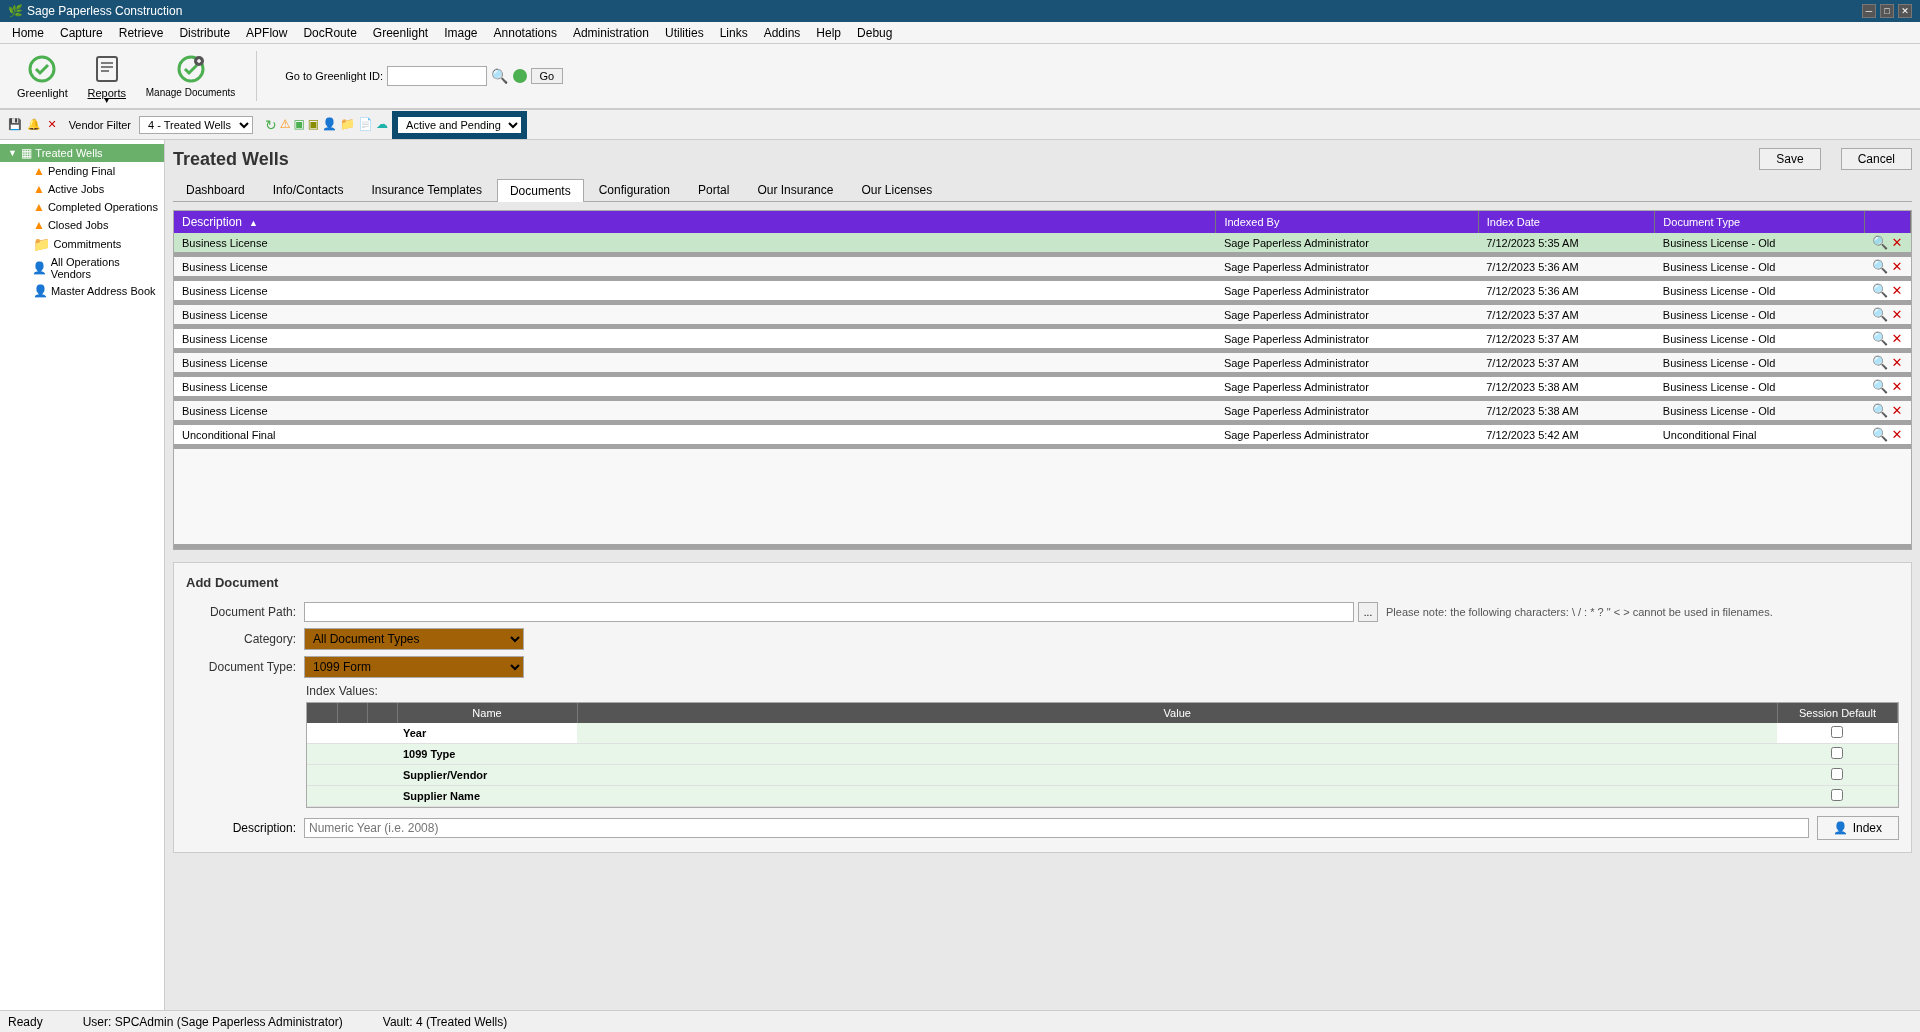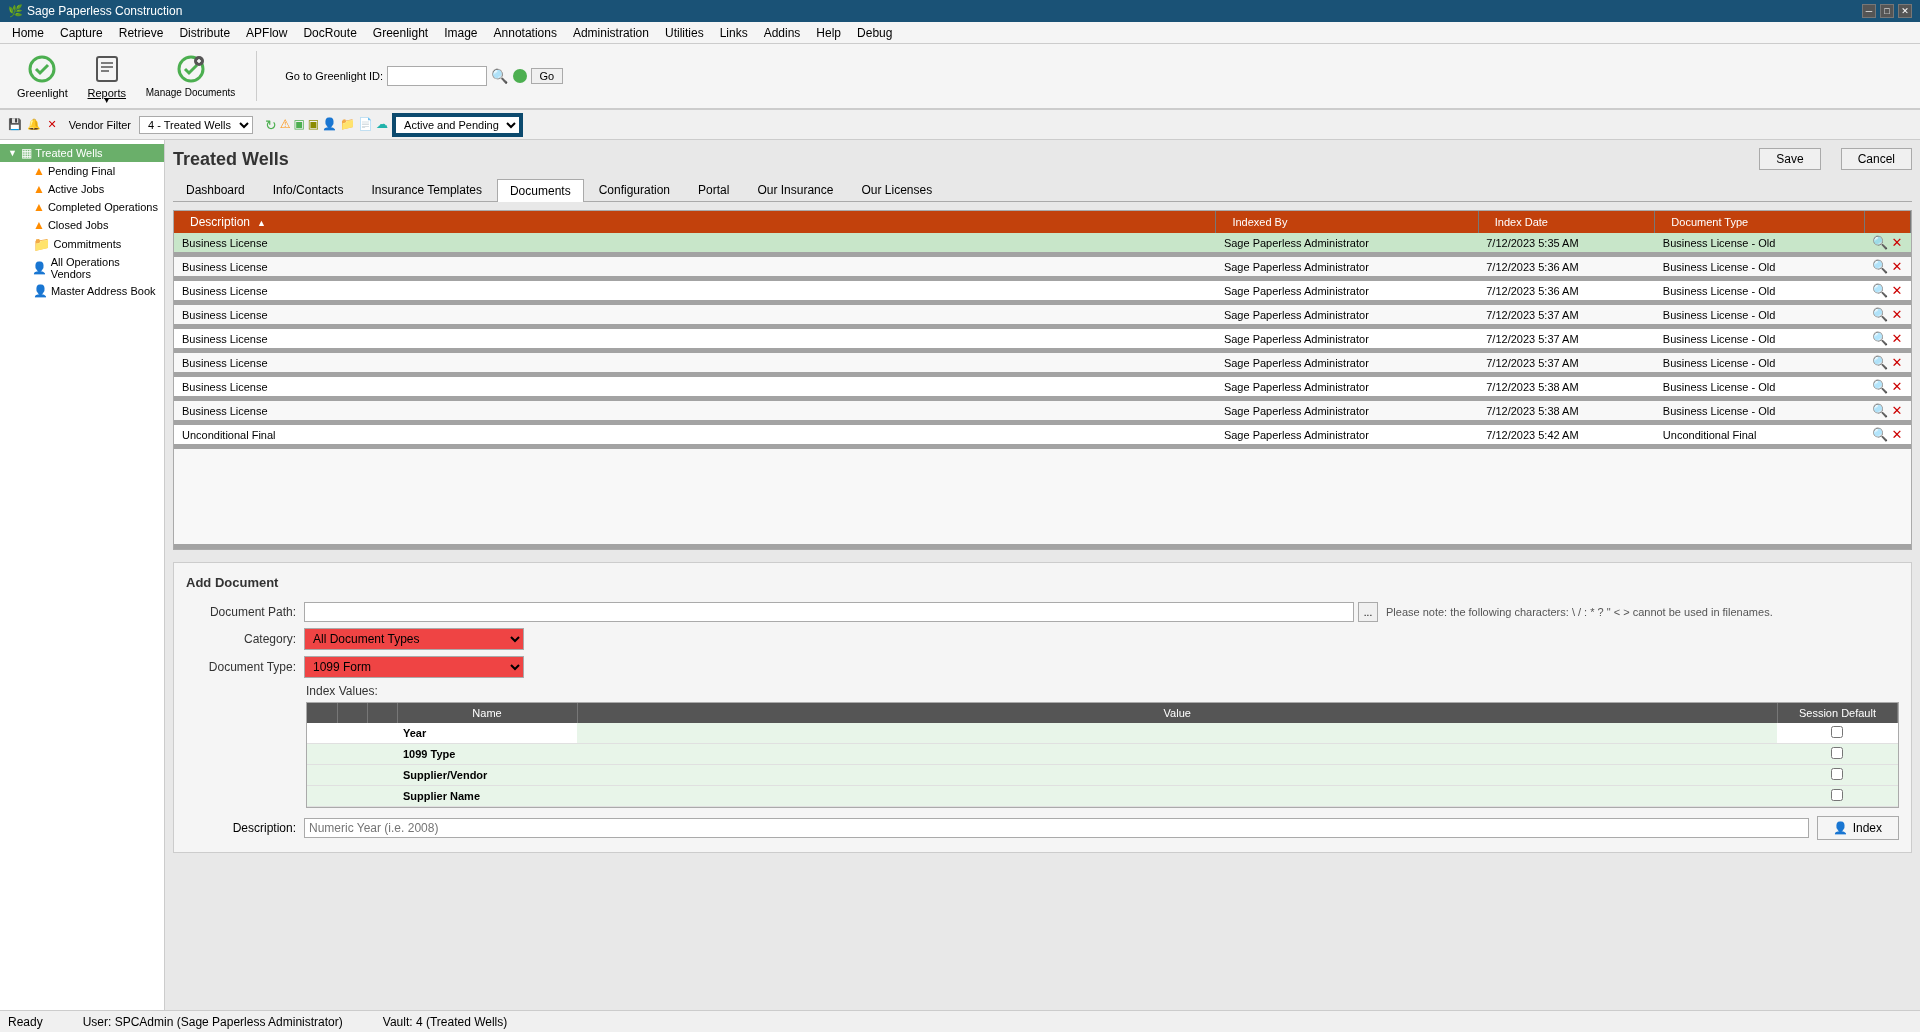--- a/index.html
+++ b/index.html
@@ -20,21 +20,21 @@
     .toolbar-btn { display: flex; flex-direction: column; align-items: center; padding: 4px 8px; cursor: pointer; border: 1px solid transparent; min-width: 60px; }
     .toolbar-icon { width: 32px; height: 32px; display: flex; align-items: center; justify-content: center; }
     .toolbar-label { font-size: 11px; margin-top: 2px; }
     .toolbar-divider { width: 1px; height: 50px; background: #ccc; margin: 0 4px; }
     .toolbar-dropdown-arrow { font-size: 8px; position: absolute; bottom: -2px; left: 50%; transform: translateX(-50%); }
     
     
     #second-toolbar { background: #f0f0f0; border-bottom: 1px solid #ccc; padding: 2px 8px; display: flex; align-items: center; gap: 4px; height: 30px; }
     .vendor-filter-label { font-size: 11px; margin-right: 4px; }
     .vendor-filter-select { font-size: 11px; padding: 1px 4px; border: 1px solid #aaa; background: white; }
-    .active-pending-select { font-size: 11px; padding: 1px 4px; border: 4px solid #0c4a6e; background: white; }
+    .active-pending-select { font-size: 11px; padding: 1px 4px; border: 6px solid #0c4a6e; background: white; }
     .greenlight-id-label { font-size: 11px; margin-left: 8px; }
     .go-btn { padding: 1px 8px; background: #f0f0f0; border: 1px solid #aaa; cursor: pointer; font-size: 11px; }
     
     
     #main { display: flex; height: calc(1032px - 22px - 22px - 56px - 30px); }
     
     
     #sidebar { width: 165px; background: white; border-right: 1px solid #ccc; overflow-y: auto; padding: 4px 0; }
     .tree-item { padding: 2px 4px; cursor: pointer; display: flex; align-items: center; gap: 3px; }
     .tree-item.selected { background: #6aaf6a; color: white; }
@@ -55,36 +55,36 @@
     .header-btn { padding: 3px 16px; background: #f0f0f0; border: 1px solid #aaa; cursor: pointer; font-size: 12px; }
     
     
     .tabs { display: flex; border-bottom: 1px solid #aaa; margin-bottom: 8px; }
     .tab { padding: 4px 12px; cursor: pointer; font-size: 12px; border: 1px solid transparent; border-bottom: none; margin-right: 2px; }
     .tab.active { background: white; border-color: #aaa; border-bottom-color: white; position: relative; top: 1px; }
     
     
     .doc-table-container { background: white; border: 1px solid #aaa; margin-bottom: 12px; }
     .doc-table { width: 100%; border-collapse: collapse; }
-    .doc-table th { background: #c2410c; color: white; padding: 4px 16px; text-align: left; font-size: 11px; font-weight: normal; border-right: 1px solid #777; }
+    .doc-table th { background: #6d28d9; color: white; padding: 4px 8px; text-align: left; font-size: 11px; font-weight: normal; border-right: 1px solid #777; }
     .doc-table td { padding: 2px 8px; font-size: 11px; border-bottom: 5px solid #a3a3a3; }
     .doc-table tr:nth-child(even) { background: #f8f8f8; }
     .doc-table tr.highlighted { background: #c8e6c9; }
     .search-icon-btn { color: #333; cursor: pointer; font-size: 13px; }
     .delete-icon-btn { color: #cc0000; cursor: pointer; font-size: 13px; }
     .sort-icon { font-size: 9px; margin-left: 4px; }
     
     
     .add-document { background: #f5f5f5; border: 1px solid #ccc; padding: 12px; }
     .add-document-title { font-size: 13px; font-weight: bold; margin-bottom: 12px; color: #333; }
     .form-row { display: flex; align-items: center; margin-bottom: 6px; }
     .form-label { width: 110px; text-align: right; margin-right: 8px; font-size: 12px; color: #333; }
     .form-input { border: 1px solid #aaa; padding: 2px 4px; font-size: 12px; background: white; }
     .form-input-wide { width: 1100px; }
-    .form-select { border: 1px solid #aaa; padding: 2px 4px; font-size: 12px; background: #ef4444; width: 220px; }
+    .form-select { border: 1px solid #aaa; padding: 2px 4px; font-size: 12px; background: #a16207; width: 220px; }
     .browse-btn { width: 20px; height: 20px; border: 1px solid #aaa; background: #f0f0f0; cursor: pointer; font-size: 10px; margin-left: 4px; }
     .note-text { font-size: 11px; color: #555; margin-left: 8px; }
     
     
     .index-values-label { font-size: 12px; margin-bottom: 4px; color: #333; padding-left: 120px; }
     .index-table-container { margin-left: 120px; border: 1px solid #aaa; background: white; }
     .index-table { width: 100%; border-collapse: collapse; }
     .index-table th { background: #555; color: white; padding: 4px 6px; font-size: 11px; font-weight: normal; border-right: 1px solid #777; }
     .index-table td { padding: 3px 6px; font-size: 11px; border-bottom: 1px solid #e0e0e0; margin-left: 40px; }
     .index-table .name-col { font-weight: bold; width: 120px; }

